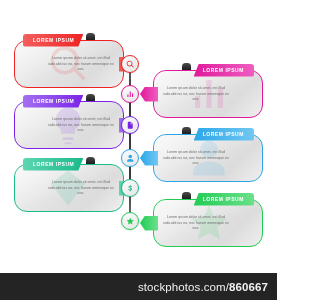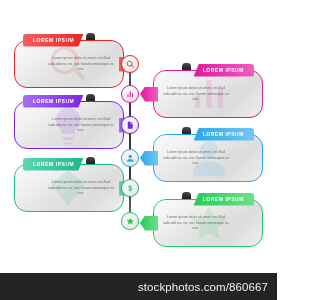--- a/index.html
+++ b/index.html
@@ -111,21 +111,21 @@
   
   .footer{
     position:absolute;left:0;bottom:0;width:277px;height:27px;
     background:#242424;z-index:20;
     display:flex;align-items:center;justify-content:flex-end;
   }
   .footer .wmtext{
     color:#f0f0f0;font-size:11.5px;letter-spacing:.1px;
     padding-right:9px;
   }
-  .footer .wmtext b{font-weight:normal;}
+  .footer .wmtext b{font-weight:bold;}
 </style>
 </head>
 <body>
 
 <div id="stage">
 
   <div class="spine"></div>
 
   <div class="card left" style="--c:#ee2222;--c2:#f4605f;left:14px;top:40px;width:110px;height:48px;">
     <div class="frame"></div>

